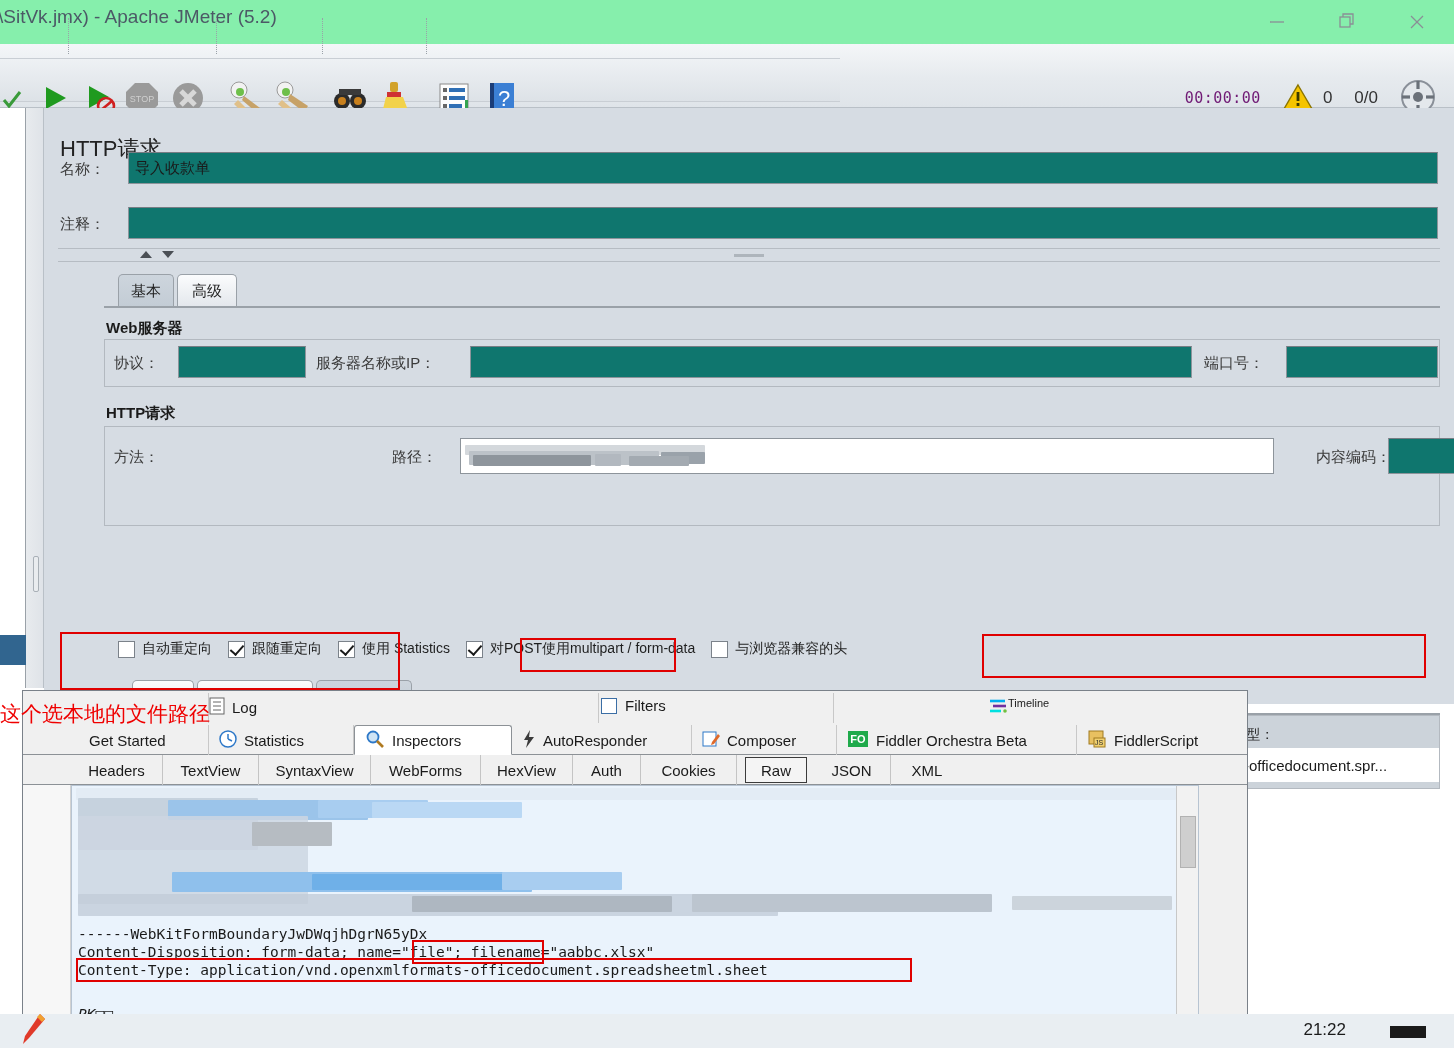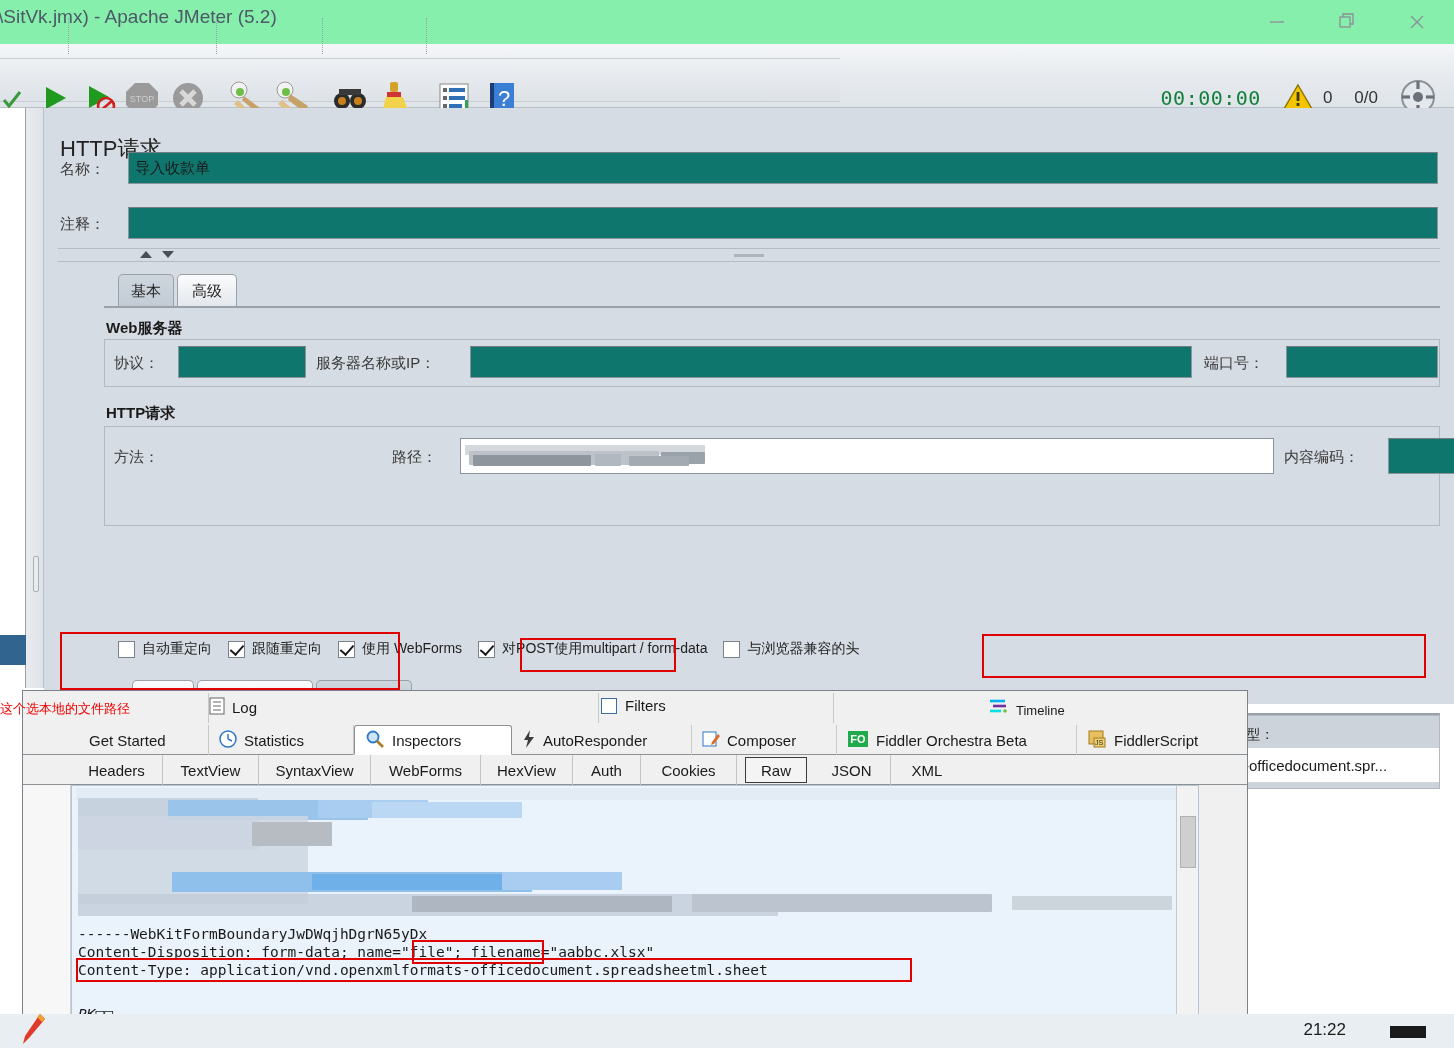--- a/index.html
+++ b/index.html
@@ -17,21 +17,21 @@
   .wbtn svg{stroke:#8a8f95;fill:none;stroke-width:1.3;}
 
   
   #toolbar{position:absolute;left:0;top:44px;width:1454px;height:64px;
            background:linear-gradient(#f4f6f8 0%,#e6eaee 55%,#dfe4e9 100%);
            border-bottom:1px solid #b9c0c7;}
   #toolbar-inner{position:absolute;left:0;top:14px;height:44px;width:840px;border-top:1px solid #c9ced4;border-bottom:1px solid #c9ced4;background:linear-gradient(#eef1f4,#dde2e7);}
   .tsep{position:absolute;top:18px;width:1px;height:36px;border-left:1px dotted #9aa1a8;}
   .ticon{position:absolute;top:78px;width:40px;height:40px;}
   #status-area{position:absolute;right:18px;top:78px;height:40px;display:flex;align-items:center;gap:22px;}
-  #elapsed{font-family:"DejaVu Sans Mono",monospace;font-size:20px;color:#15803d;letter-spacing:0.5px;}
+  #elapsed{font-family:"DejaVu Sans Mono",monospace;font-size:15px;color:#701a75;letter-spacing:0.5px;}
   #warn-count,#thread-count{font-size:17px;color:#333;font-family:"Liberation Sans",sans-serif;}
   
   #left-stub{position:absolute;left:0;top:108px;width:26px;height:580px;background:#ffffff;border-right:1px solid #9aa1a8;}
   #left-sel{position:absolute;left:0;top:527px;width:26px;height:30px;background:#31658f;}
   #left-divider{position:absolute;left:26px;top:108px;width:18px;height:580px;background:linear-gradient(90deg,#e8ebee,#dfe3e8);border-right:1px solid #b9c0c7;}
   #left-divider-grip{position:absolute;left:7px;top:448px;width:6px;height:36px;background:#e9ecef;border:1px solid #a9b0b7;border-radius:2px;}
 
   
   #jm-panel{position:absolute;left:44px;top:108px;width:1410px;height:596px;background:#d6dce3;}
   .jm-heading{font-family:"Liberation Sans",sans-serif;}
@@ -70,21 +70,21 @@
   #port-field{left:1242px;top:238px;width:152px;height:32px;}
 
   #hr-title{left:62px;top:296px;}
   #hr-box{left:60px;top:318px;width:1336px;height:100px;}
   #method-label{left:70px;top:340px;}
   #method-combo{position:absolute;left:138px;top:330px;width:194px;height:34px;background:#fff;border:1px solid #8d949b;display:flex;align-items:center;}
   #method-value{padding-left:8px;font-size:16px;}
   #method-arrow{position:absolute;right:1px;top:1px;width:30px;height:30px;background:linear-gradient(#eaf0f6,#bccde0);border:1px solid #7f8d9b;display:flex;align-items:center;justify-content:center;}
   #path-label{left:348px;top:340px;}
   #path-field{left:416px;top:330px;width:814px;height:36px;background:#fff;border:1px solid #8d949b;position:absolute;overflow:hidden;}
-  #enc-label{left:1240px;top:340px;}
+  #enc-label{left:1272px;top:340px;}
   #enc-field{left:1344px;top:330px;width:80px;height:36px;}
 
   
   #cbrow{position:absolute;left:74px;top:532px;display:flex;align-items:center;gap:0;}
   .cb-item{display:flex;align-items:center;margin-right:16px;}
   .cb{width:17px;height:17px;background:#fff;border:1px solid #7b828a;margin-right:7px;position:relative;}
   .cb.checked::after{content:"";position:absolute;left:4px;top:0px;width:6px;height:11px;border:solid #1a1a1a;border-width:0 2.4px 2.4px 0;transform:rotate(42deg);}
   .cb-label{font-size:14px;color:#1f1f1f;white-space:nowrap;text-align:center;}
 
   
@@ -101,40 +101,40 @@
   #tbl{position:absolute;left:60px;top:607px;width:1336px;height:74px;background:#ccd3da;border:1px solid #b3b9c0;}
   .th{position:absolute;top:10px;font-size:14px;color:#2b2b2b;text-align:center;}
   .cell{position:absolute;top:32px;height:34px;background:#ffffff;display:flex;align-items:center;padding-left:8px;font-size:15px;white-space:nowrap;overflow:hidden;}
   .redbox{position:absolute;border:2px solid #e00000;}
 
   
   #fiddler{position:absolute;left:22px;top:690px;width:1226px;height:358px;background:#f0f0f0;border:1px solid #7a8189;}
   #fd-toprow{position:absolute;left:0;top:0;width:1224px;height:34px;background:#f0f0f0;}
   #fd-log{position:absolute;left:186px;top:6px;display:flex;align-items:center;gap:7px;font-size:15px;}
   #fd-filters{position:absolute;left:578px;top:6px;display:flex;align-items:center;gap:8px;font-size:15px;}
-  #fd-timeline{position:absolute;left:965px;top:6px;display:flex;align-items:flex-end;gap:8px;font-size:13px;}
+  #fd-timeline{position:absolute;left:965px;top:6px;display:flex;align-items:flex-start;gap:0;font-size:11px;}
   .fd-vsep{position:absolute;top:2px;width:1px;height:30px;background:#c8c8c8;}
   #fd-tabs{position:absolute;left:0;top:34px;width:1224px;height:30px;background:#f0f0f0;border-bottom:1px solid #8c9196;}
   .fd-tab{position:absolute;top:0;height:30px;display:flex;align-items:center;gap:7px;font-size:15px;padding:0 10px;border-right:1px solid #c8c8c8;}
   .fd-tab.sel{background:#ffffff;border:1px solid #8c9196;border-bottom:1px solid #ffffff;border-radius:3px 3px 0 0;z-index:3;}
   #fd-subtabs{position:absolute;left:0;top:64px;width:1224px;height:30px;background:#f0f0f0;border-bottom:1px solid #8c9196;}
   .fd-sub{position:absolute;top:0;height:30px;display:flex;align-items:center;justify-content:center;font-size:15px;border-right:1px solid #c4c4c4;}
   .fd-sub.sel{border:1.5px solid #3b3b3b;background:#f4f4f4;height:26px;top:2px;}
   #raw-area{position:absolute;left:48px;top:94px;width:1128px;height:262px;background:#eaf3fc;border:1px solid #b7c4d2;overflow:hidden;}
   .rawline{position:absolute;left:6px;font-family:"DejaVu Sans Mono",monospace;font-size:14.5px;color:#1a1a1a;white-space:pre;}
   #raw-scroll{position:absolute;right:0;top:0;width:22px;height:260px;background:#f2f2f2;border-left:1px solid #c8c8c8;}
   #raw-thumb{position:absolute;left:3px;top:30px;width:16px;height:52px;background:#cfcfcf;border:1px solid #b2b2b2;}
   #raw-arrow-dn{position:absolute;left:4px;bottom:4px;}
   #fd-leftbar{position:absolute;left:0;top:94px;width:48px;height:262px;background:#f7f7f7;border-right:1px solid #d2d2d2;}
 
   
   .blur{position:absolute;border-radius:1px;}
 
   
-  #annot{position:absolute;left:0;top:700px;font-size:13px;color:#ef0000;white-space:nowrap;z-index:40;}
+  #annot{position:absolute;left:0;top:700px;font-size:21px;color:#ef0000;white-space:nowrap;z-index:40;}
 
   
   #taskbar{position:absolute;left:0;top:1014px;width:1454px;height:34px;background:#e9eef2;}
   #tb-clock{position:absolute;right:108px;top:6px;font-size:17px;color:#1a1a1a;}
   #tb-notify{position:absolute;right:28px;top:12px;width:36px;height:12px;background:#1a1a1a;}
   #tb-pen{position:absolute;left:20px;top:1012px;}
 </style>
 </head>
 <body>
 
@@ -328,21 +328,21 @@
     <label class="cb-item">
       <span class="cb"></span>
       <span class="cb-label">自动重定向</span>
     </label>
     <label class="cb-item">
       <span class="cb checked"></span>
       <span class="cb-label">跟随重定向</span>
     </label>
     <label class="cb-item">
       <span class="cb checked"></span>
-      <span class="cb-label">使用 WebForms</span>
+      <span class="cb-label">使用 Statistics</span>
     </label>
     <label class="cb-item">
       <span class="cb checked"></span>
       <span class="cb-label">对POST使用multipart / form-data</span>
     </label>
     <label class="cb-item">
       <span class="cb"></span>
       <span class="cb-label">与浏览器兼容的头</span>
     </label>
   </div>

